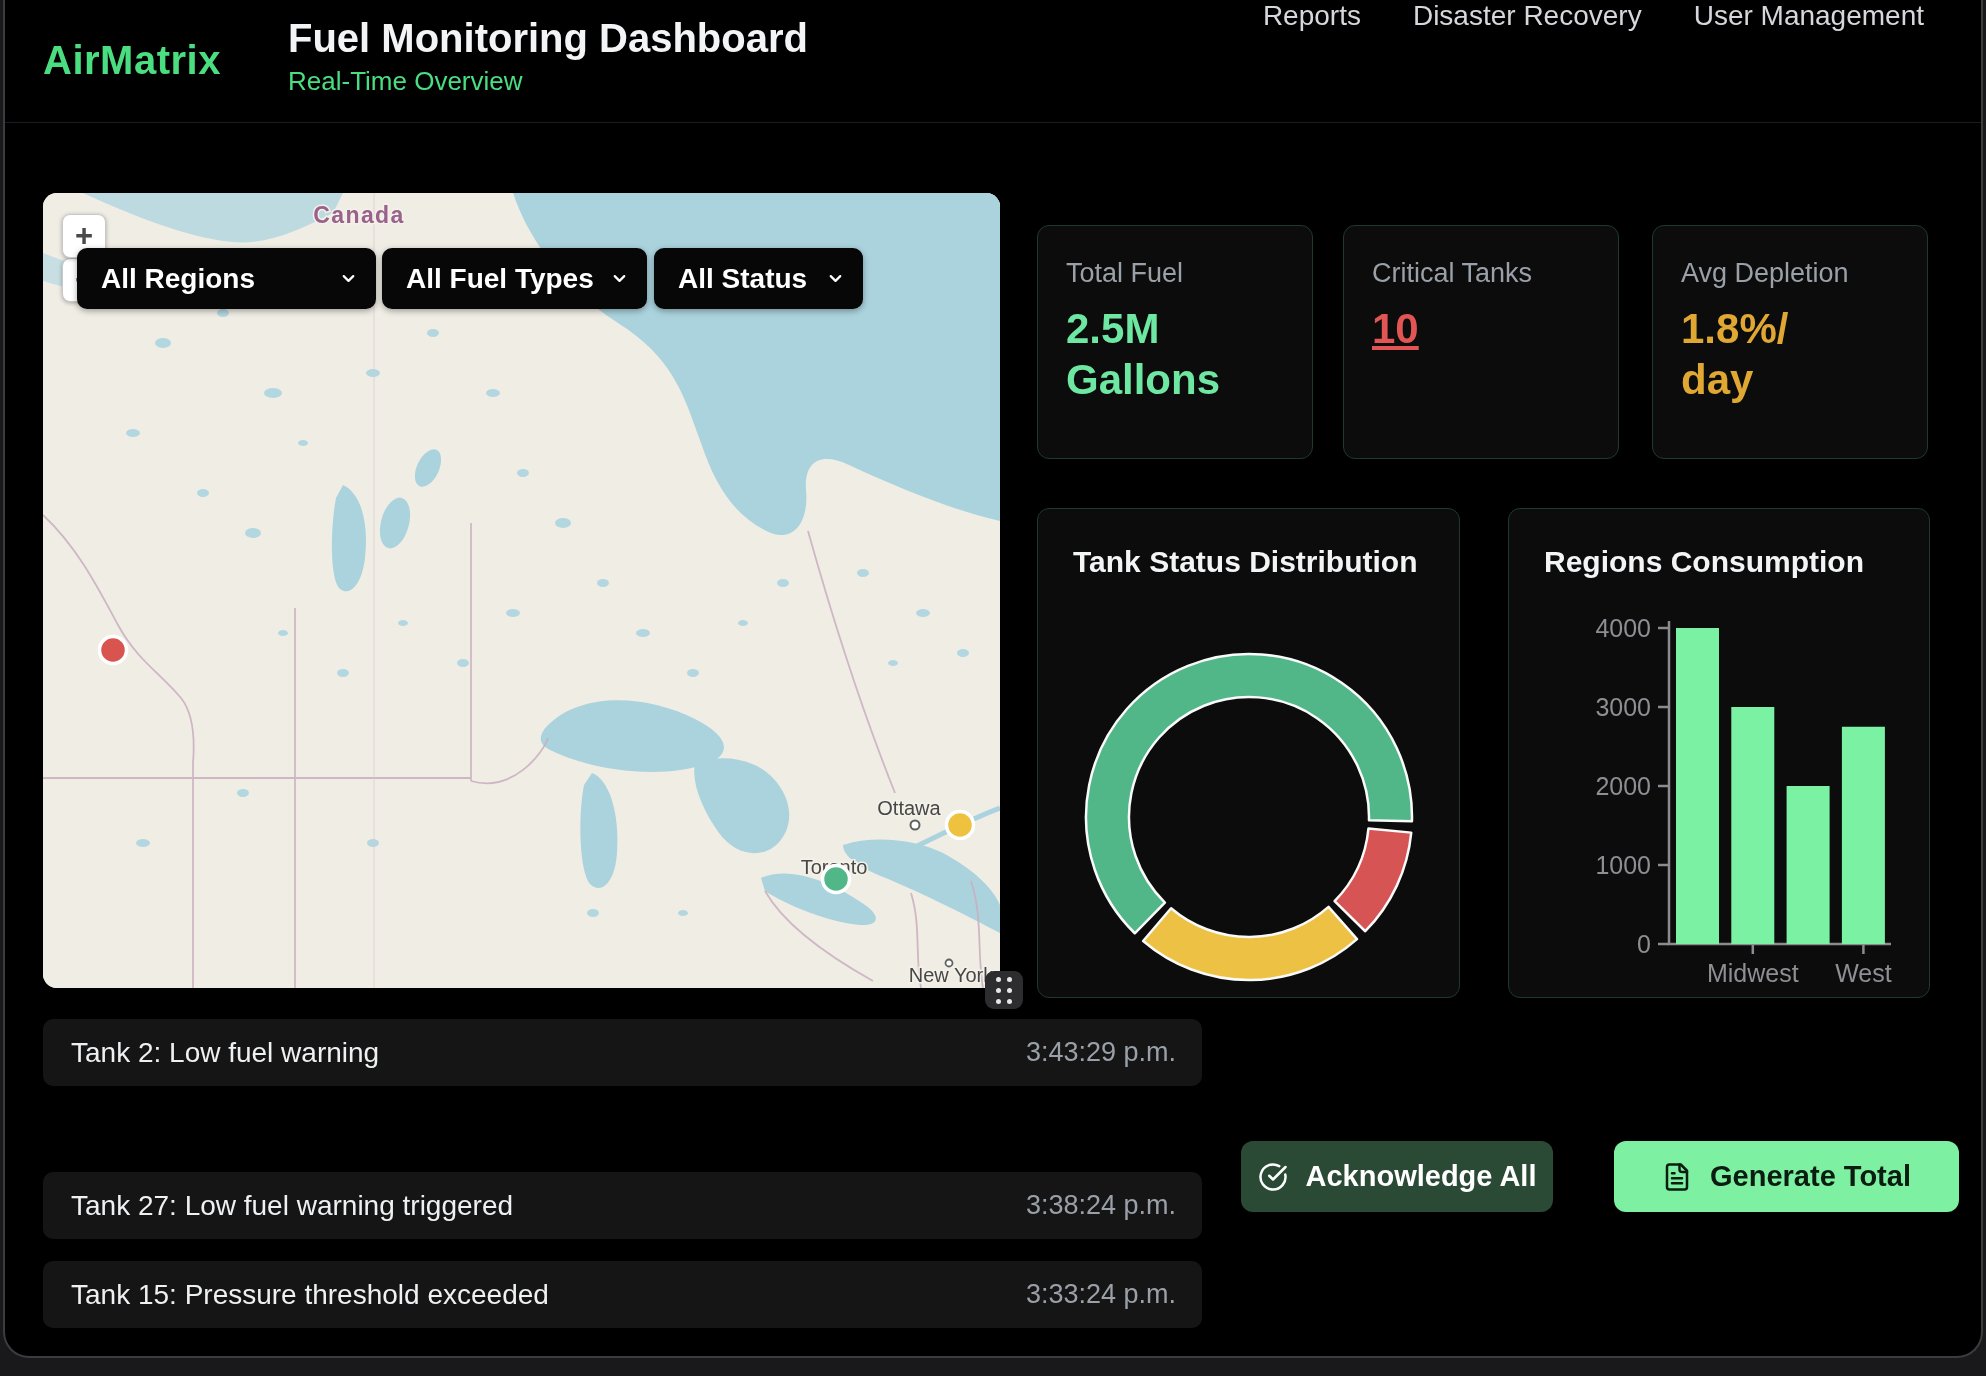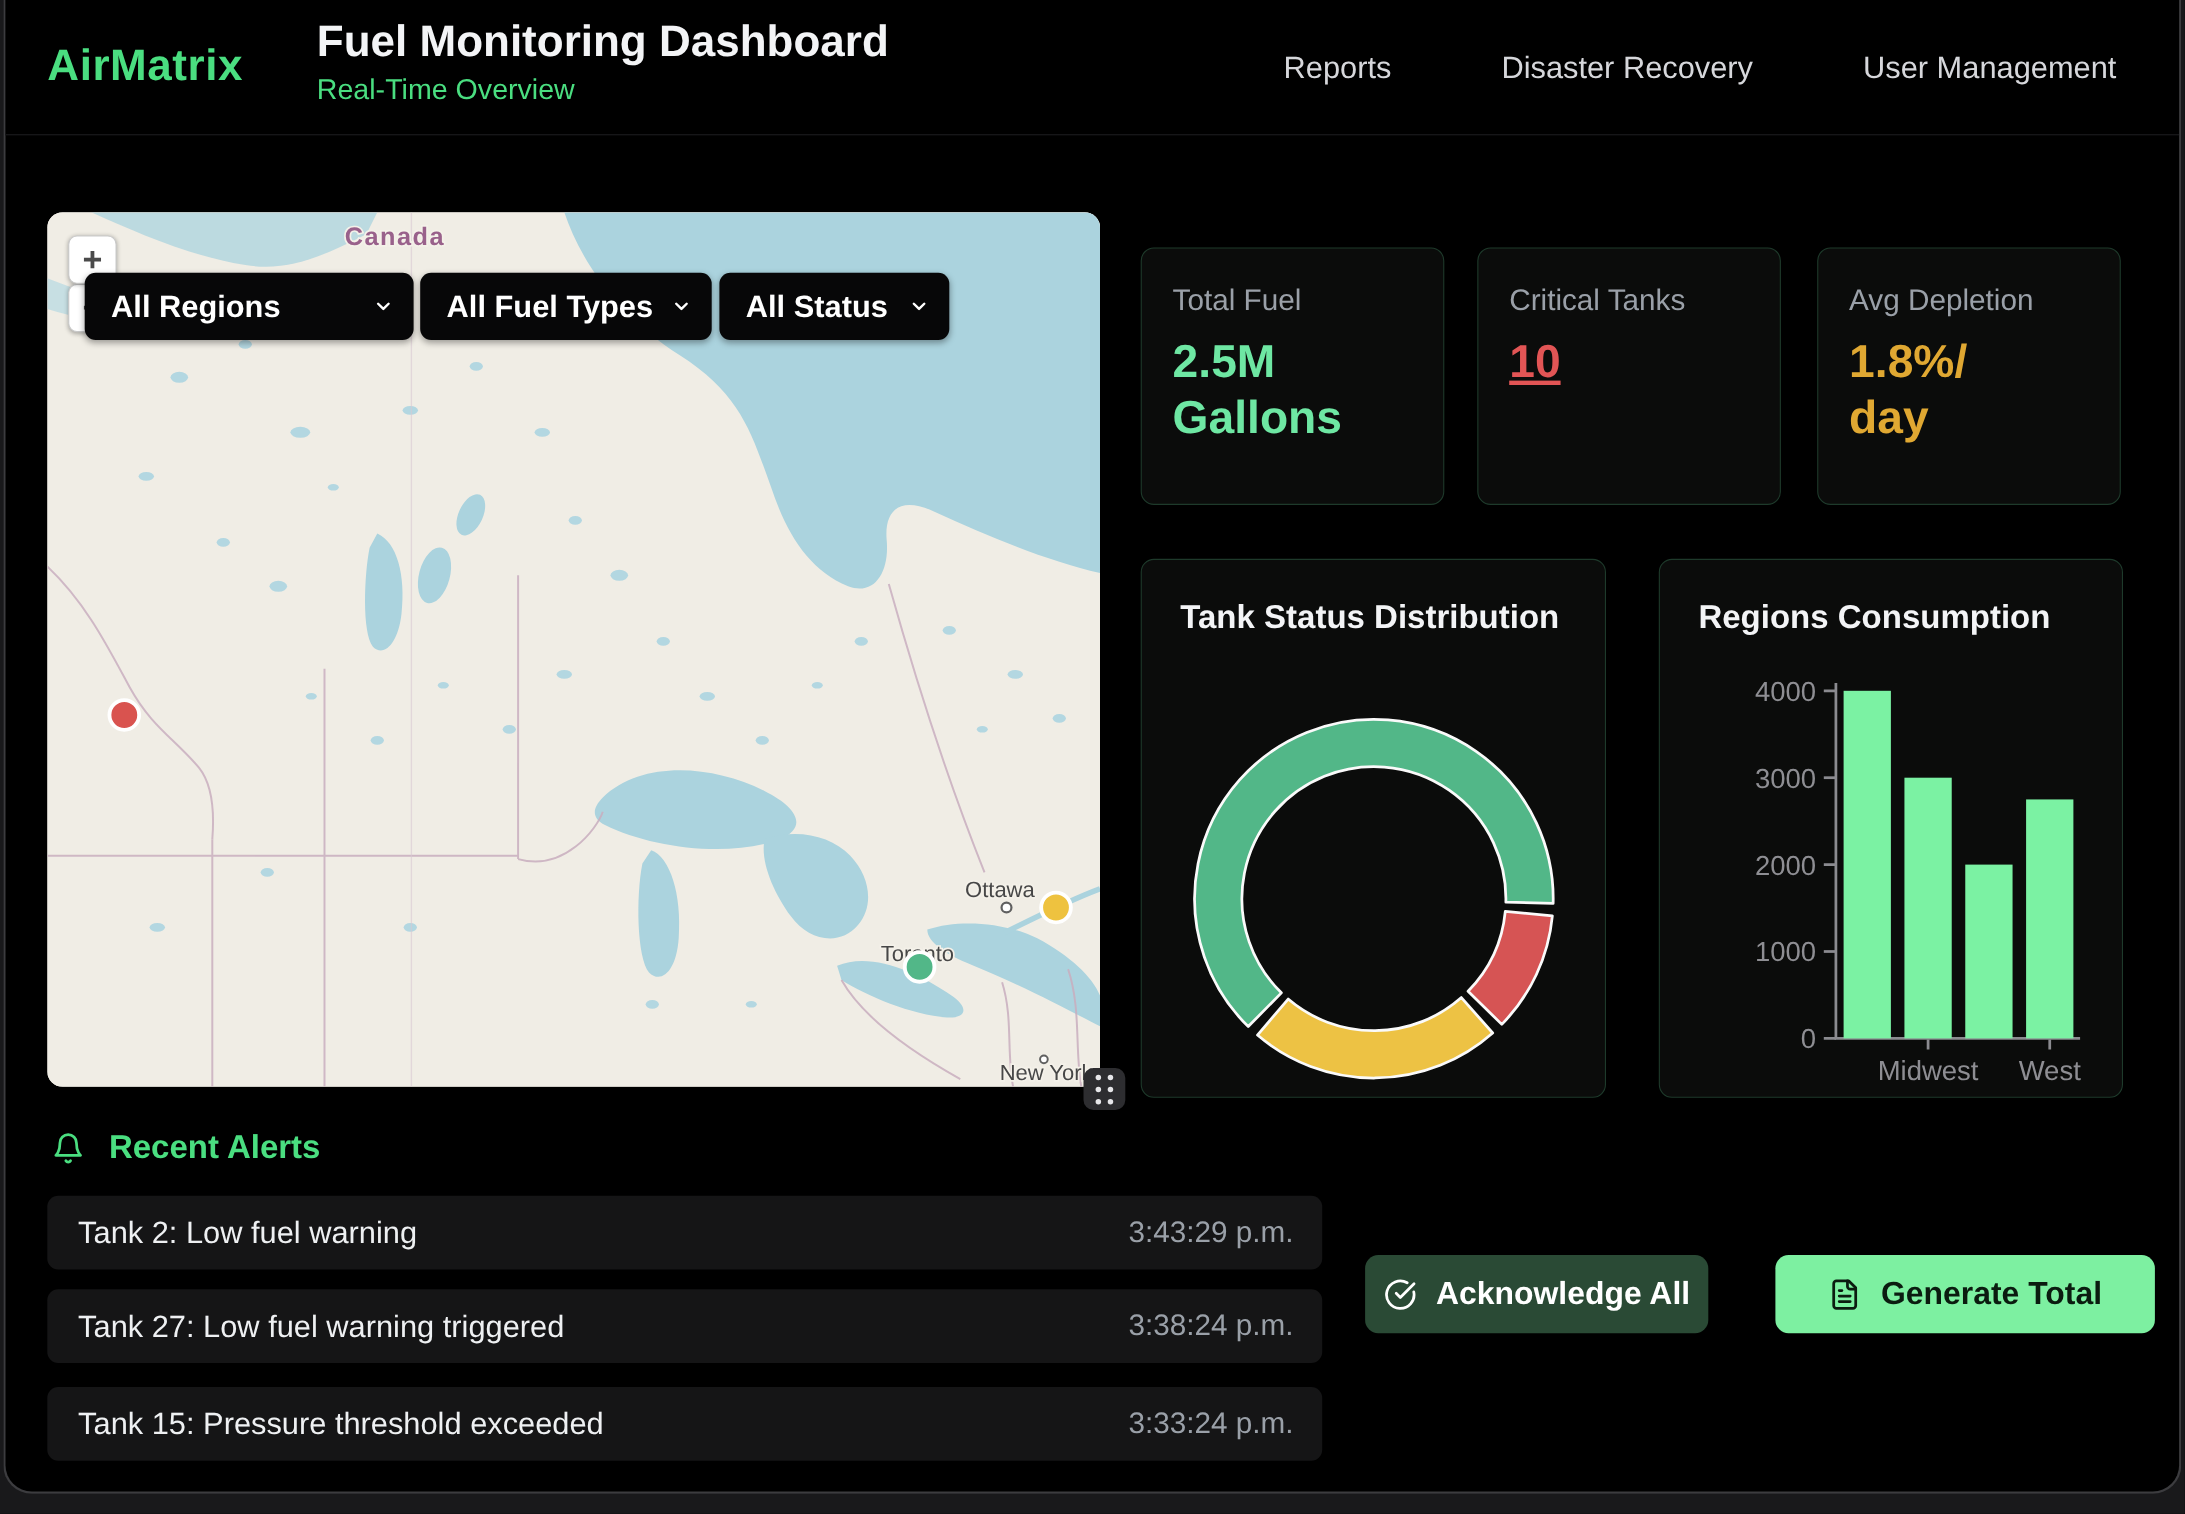--- a/index.html
+++ b/index.html
@@ -11,21 +11,21 @@
 
   
   header { position:absolute; left:0; top:0; width:100%; height:123px;
            border-bottom:1px solid #1c1c1e; background:#000; }
   .logo { position:absolute; left:38px; top:38px; font-size:40px; font-weight:800;
           color:#4ade80; letter-spacing:.5px; cursor:pointer; }
   .title-block { position:absolute; left:283px; top:15px; }
   .title-block h1 { font-size:40px; font-weight:700; color:#f3f4f6; line-height:1.15; }
   .subtitle { margin-top:5px; font-size:26px; font-weight:400; color:#4ade80; }
   nav { position:absolute; right:57px; top:0; height:123px; display:flex;
-        align-items:center; gap:100px; }
+        align-items:flex-start; gap:52px; }
   nav a { font-size:28px; color:#d6d7db; cursor:pointer; text-decoration:none; }
 
   
   .map-panel { position:absolute; left:38px; top:193px; width:957px; height:795px;
                border-radius:14px; overflow:hidden; background:#f0ede5; }
   .map-svg { position:absolute; inset:0; }
   .zoom-btn { position:absolute; width:44px; height:44px; background:#fff;
               border:1px solid #c9c9c9; border-radius:8px; color:#4a4a4a;
               font-size:31px; font-weight:700; display:flex; align-items:center;
               justify-content:center; cursor:pointer; box-shadow:0 1px 4px rgba(0,0,0,.3); }
@@ -72,21 +72,21 @@
                        fill:#8e8e93; }
 
   
   .alerts-head { position:absolute; left:42px; top:1027px; display:flex;
                  align-items:center; gap:22px; }
   .alerts-head span { font-size:30px; font-weight:700; color:#4ade80; }
   .alert-row { position:absolute; left:38px; width:1159px; height:67px;
                background:#151516; border-radius:10px; display:flex;
                align-items:center; justify-content:space-between;
                padding:0 26px 0 28px; }
-  .ar1 { top:1087px; } .ar2 { top:1172px; } .ar3 { top:1261px; }
+  .ar1 { top:1019px; } .ar2 { top:1172px; } .ar3 { top:1261px; }
   .alert-msg  { font-size:28px; color:#eef0f2; }
   .alert-time { font-size:27px; color:#9aa0a8; }
 
   
   .btn { position:absolute; top:1141px; height:71px; border:none; border-radius:12px;
          display:flex; align-items:center; justify-content:center; gap:18px;
          font-family:"Liberation Sans", sans-serif; font-size:29px; font-weight:700;
          cursor:pointer; }
   .btn-ack { left:1236px; width:312px; background:#2a4a35; color:#fff; }
   .btn-gen { left:1609px; width:345px; background:#7df0a1; color:#0b1c10; }

